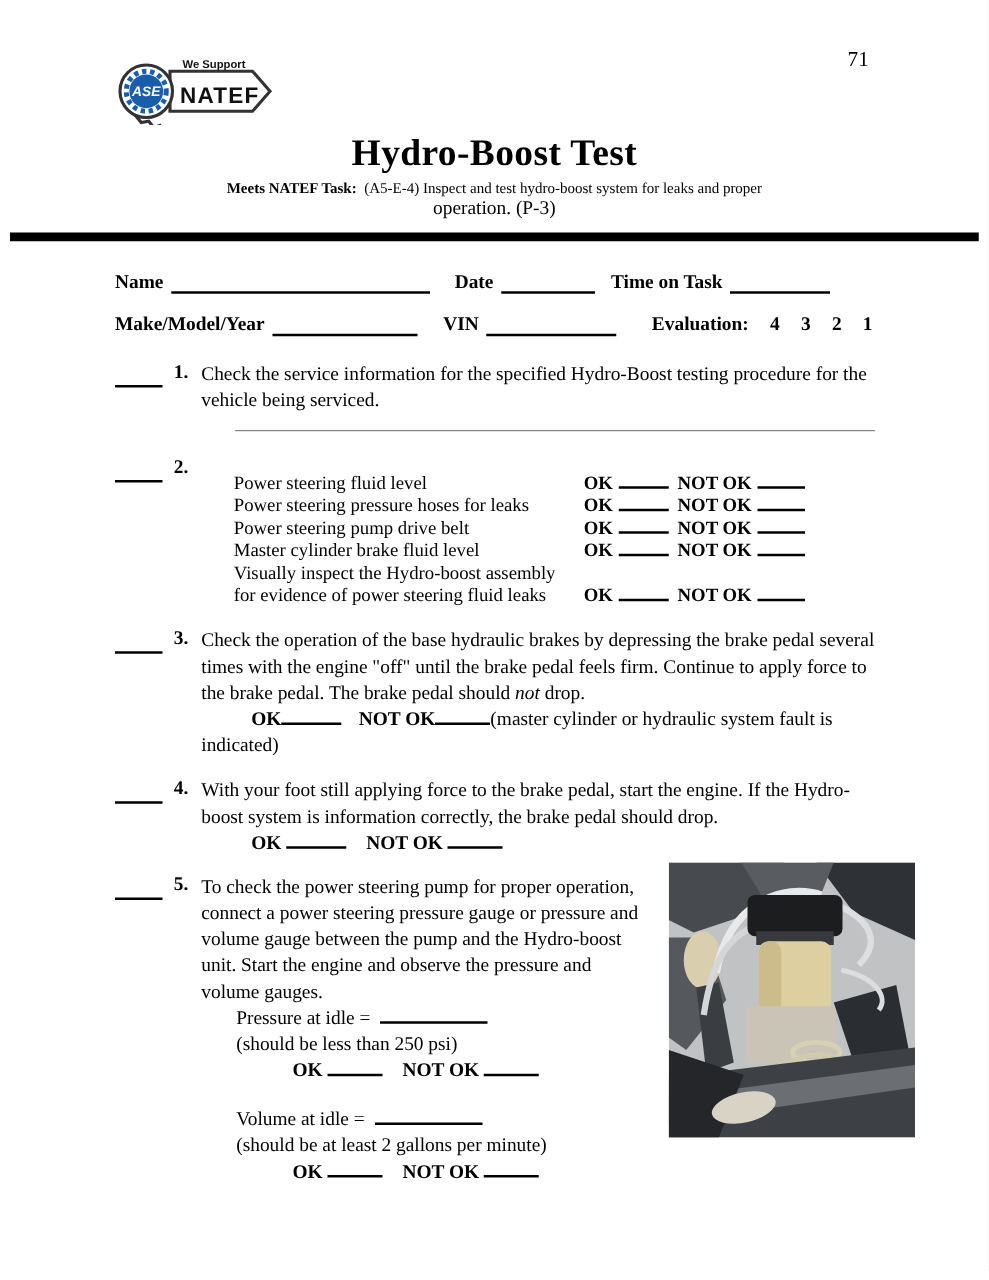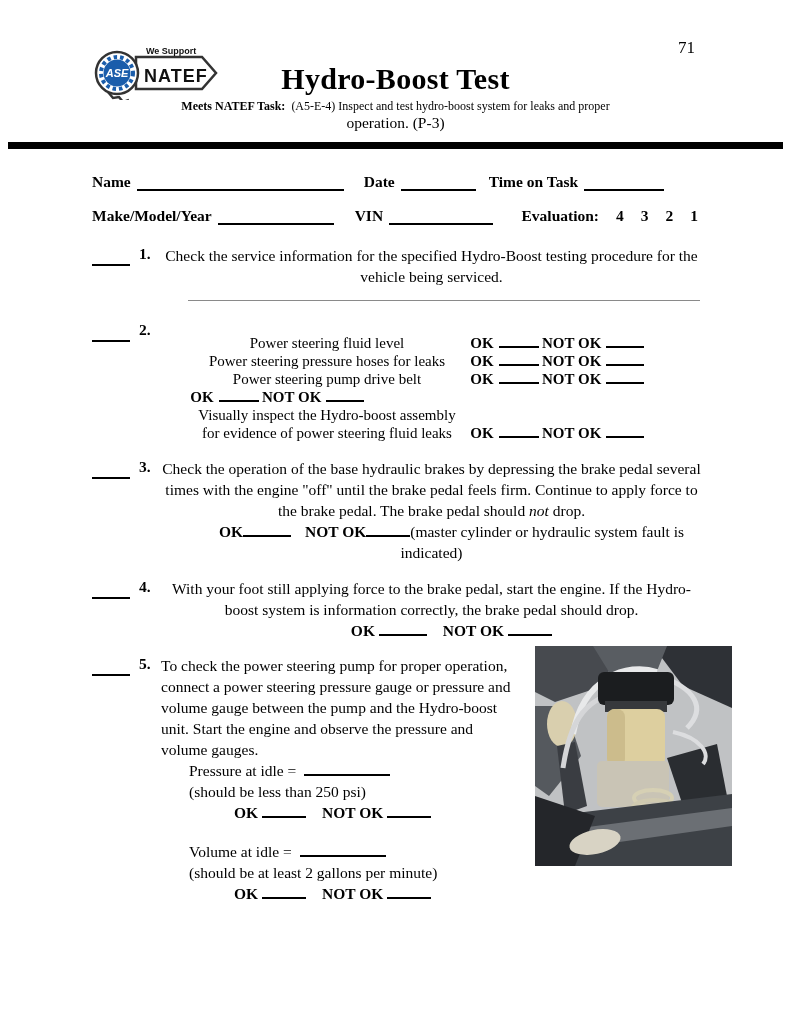--- a/index.html
+++ b/index.html
@@ -5,36 +5,36 @@
   * { margin:0; padding:0; box-sizing:border-box; }
   html,body { background:#e8e8e8; }
   .page {
     width:791px; height:1024px; background:#ffffff; position:relative;
     font-family:"Liberation Serif", serif; color:#000; font-size:15.5px;
     margin:0 auto; overflow:hidden;
   }
   .b { font-weight:bold; }
   .page-number { position:absolute; top:38px; left:678px; font-size:17px; }
   .logo-wrap { position:absolute; top:42px; left:88px; }
-  .title { text-align:center; padding-top:62px; font-size:30px; font-weight:bold; letter-spacing:.3px; }
+  .title { text-align:center; padding-top:106px; font-size:30px; font-weight:bold; letter-spacing:.3px; }
   .task-line { text-align:center; margin-top:3px; font-size:12px; }
   .task-line .b { margin-right:6px; }
   .task-line2 { text-align:center; font-size:15.5px; }
   .rule { height:7px; background:#000; margin:10px 8px 0 8px; }
 
   .info { margin:24px 0 0 92px; width:606px; }
   .info-row { display:flex; align-items:flex-end; margin-bottom:16px; white-space:nowrap; }
   .u { display:inline-block; border-bottom:2px solid #000; height:13px; }
   .lbl { font-weight:bold; }
 
   .items { margin:20px 0 0 92px; width:640px; }
   .item { display:flex; align-items:flex-start; margin-bottom:20px; }
   .blank { width:38px; border-bottom:2px solid #000; height:14px; flex:none; }
   .num { font-weight:bold; width:22px; margin-left:9px; flex:none; }
-  .ibody { width:541px; line-height:21px;text-align:center; }
+  .ibody { width:541px; line-height:21px; }
   .ibody5 { width:358px; line-height:21px; }
 
   .ans-line { border-bottom:1.5px solid #8a8a8a; width:512px; margin:13px 0 0 27px; height:1px; }
 
   .comps { margin-top:13px; line-height:18px; font-size:15px; }
   .comp-row { display:flex; }
   .comp-label { width:280px; flex:none; }
   .okcell { width:75px; flex:none; }
   .okcell .u, .nokcell .u { margin-left:5px; }
 
@@ -124,20 +124,21 @@
             <span class="comp-label">Power steering pressure hoses for leaks</span>
             <span class="okcell"><span class="b">OK</span><span class="u" style="width:40px;"></span></span>
             <span class="nokcell"><span class="b">NOT OK</span><span class="u" style="width:38px;"></span></span>
           </div>
           <div class="comp-row">
             <span class="comp-label">Power steering pump drive belt</span>
             <span class="okcell"><span class="b">OK</span><span class="u" style="width:40px;"></span></span>
             <span class="nokcell"><span class="b">NOT OK</span><span class="u" style="width:38px;"></span></span>
           </div>
           <div class="comp-row">
+            <span class="comp-label">Master cylinder brake fluid level</span>
             <span class="okcell"><span class="b">OK</span><span class="u" style="width:40px;"></span></span>
             <span class="nokcell"><span class="b">NOT OK</span><span class="u" style="width:38px;"></span></span>
           </div>
           <div class="comp-row">
             <span class="comp-label">Visually inspect the Hydro-boost assembly</span>
           </div>
           <div class="comp-row">
             <span class="comp-label">for evidence of power steering fluid leaks</span>
             <span class="okcell"><span class="b">OK</span><span class="u" style="width:40px;"></span></span>
             <span class="nokcell"><span class="b">NOT OK</span><span class="u" style="width:38px;"></span></span>

